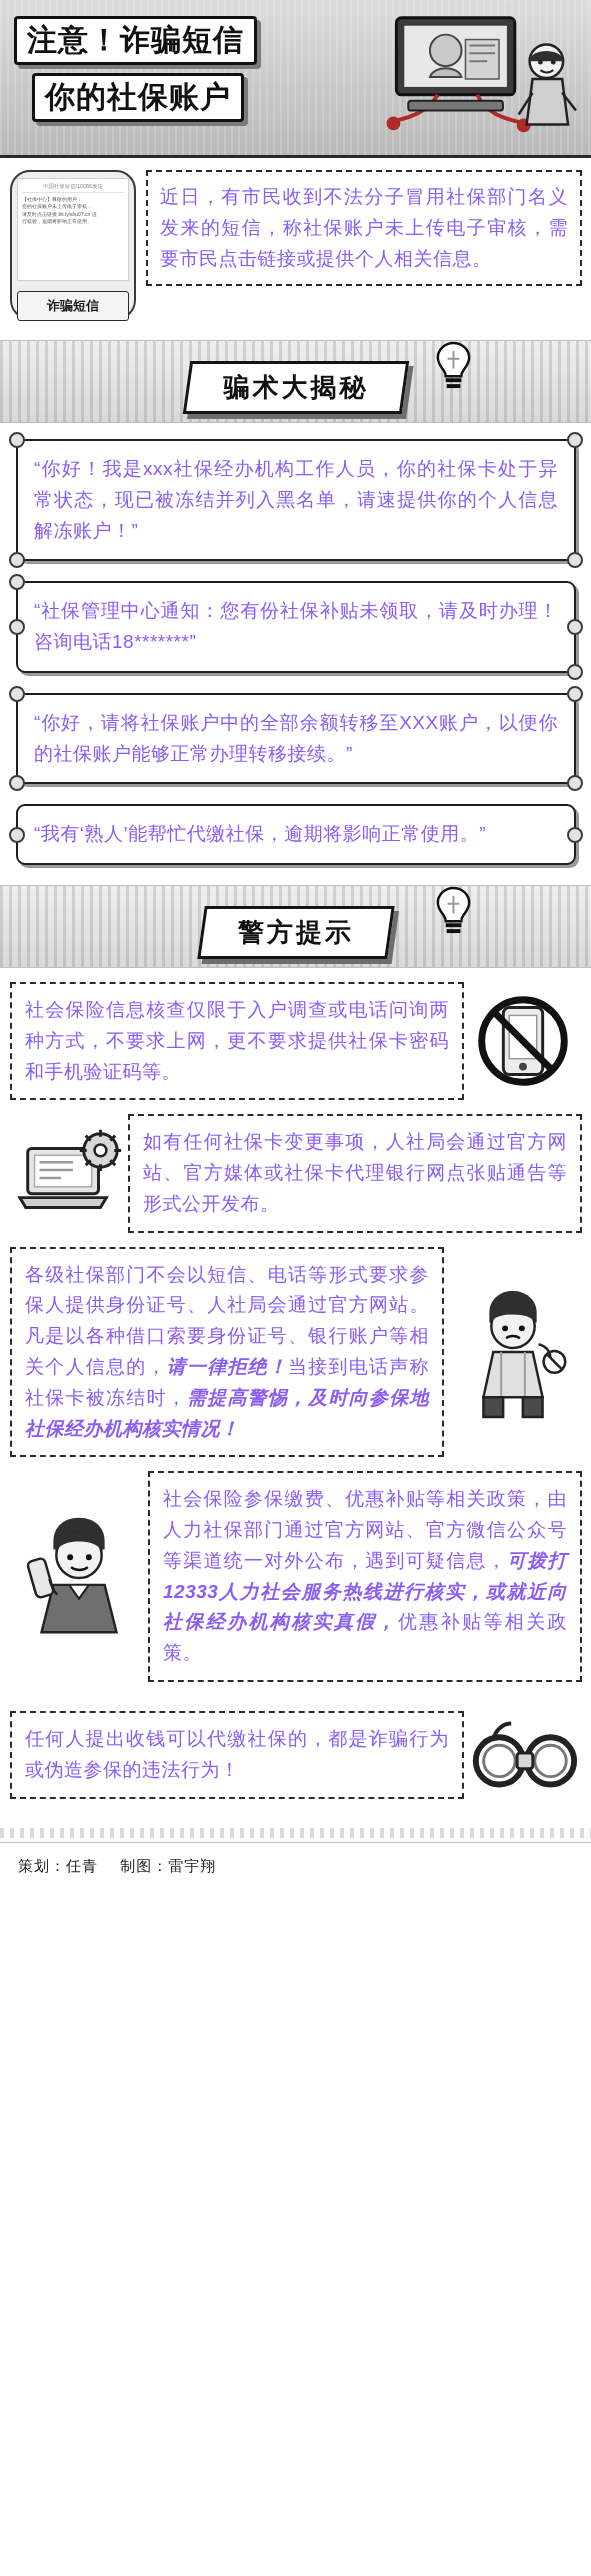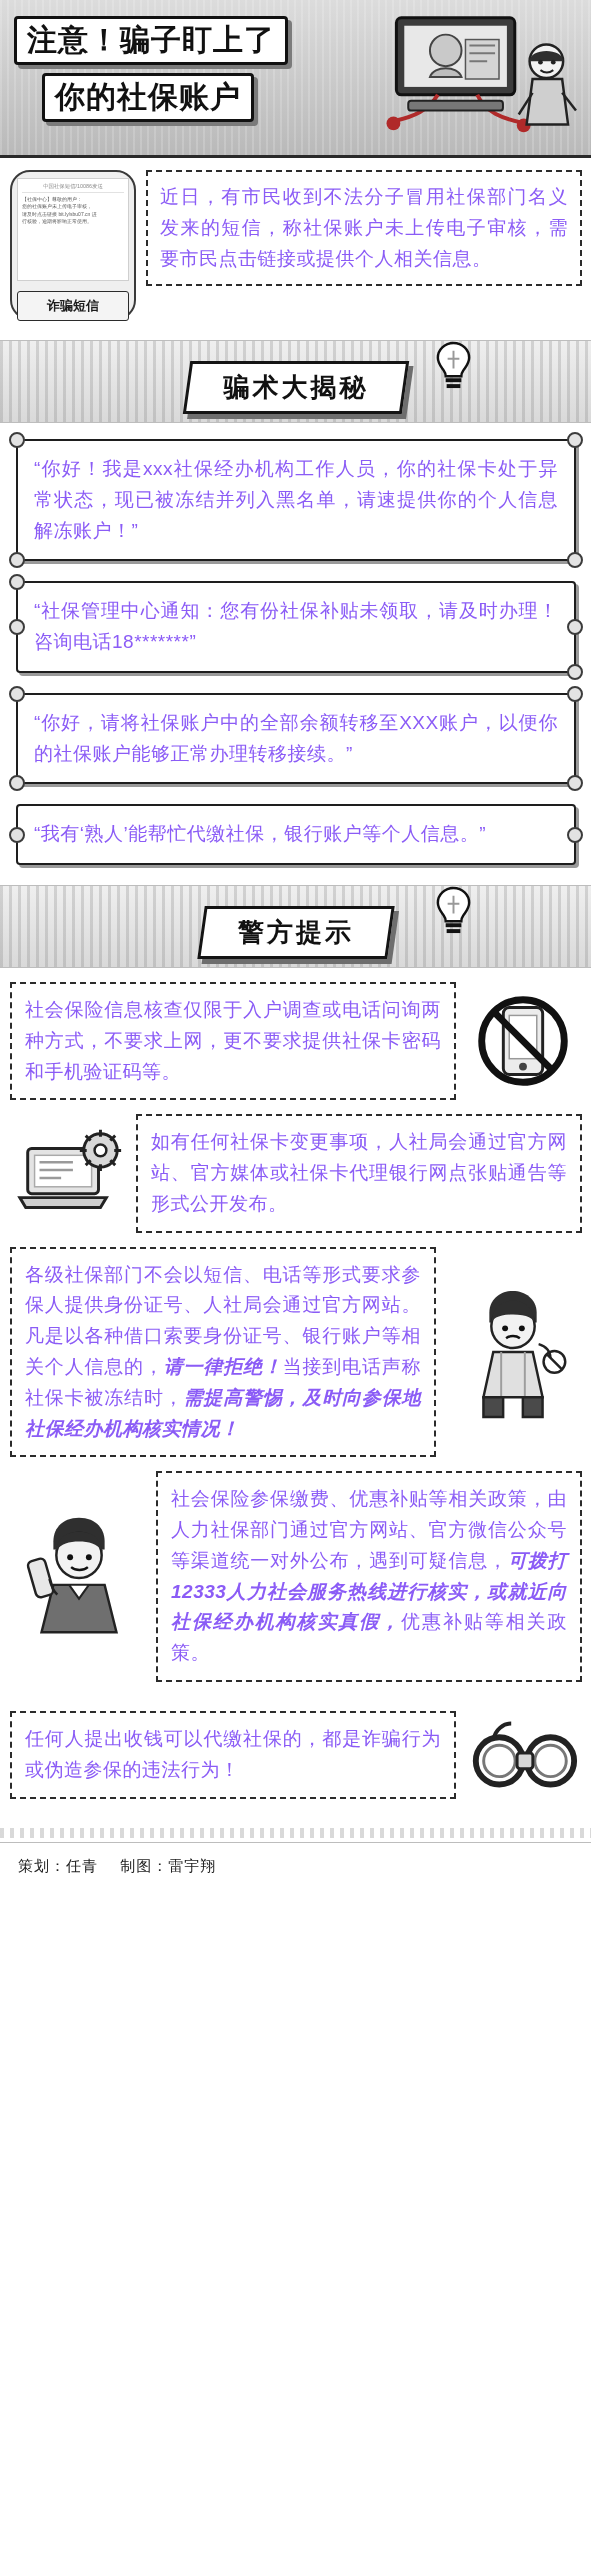--- a/index.html
+++ b/index.html
@@ -47,21 +47,21 @@
     letter-spacing: 1px;
     color: #111;
     background: #fff;
     padding: 4px 10px 6px 10px;
     border: 3px solid #111;
     border-radius: 4px;
     line-height: 1.1;
     box-shadow: 4px 4px 0 #7b7b7b;
     margin-bottom: 8px;
   }
-  .htl2 { margin-left: 28px; }
+  .htl2 { margin-left: 18px; }
 
   .header-art {
     position: absolute;
     right: 6px;
     top: 6px;
     width: 247px;
     height: 148px;
     z-index: 2;
   }
   .ptext {
@@ -164,21 +164,21 @@
     width: 45px;
     height: 57px;
     z-index: 3;
   }
 
   
   .quote {
     position: relative;
     margin: 16px 16px 20px 16px;
     border: 2px solid #1e1e1e;
-    border-radius: 4px;
+    border-radius: 9px;
     padding: 13px 16px;
     background: #fff;
     box-shadow: 3px 3px 0 #9a9a9a;
   }
   .quote .ptext { font-size: 19px; }
   .dot {
     position: absolute;
     width: 16px; height: 16px;
     border-radius: 50%;
     background: #e3e3e3;
@@ -188,21 +188,21 @@
   .dot.tr { right: -9px; top: -9px; }
   .dot.bl { left: -9px; bottom: -9px; }
   .dot.br { right: -9px; bottom: -9px; }
   .dot.ml { left: -9px; top: 50%; margin-top: -8px; }
   .dot.mr { right: -9px; top: 50%; margin-top: -8px; }
 
   
   .tip {
     display: flex;
     align-items: center;
-    gap: 8px;
+    gap: 0;
     margin: 14px 10px;
   }
   .tip-box {
     flex: 1 1 auto;
     border: 2px dashed #2b2b2b;
     padding: 11px 13px;
     position: relative;
     background: #fff;
   }
   .tip-art {
@@ -234,21 +234,21 @@
     opacity: .8;
   }
 </style>
 </head>
 <body>
 
 <div class="page">
 
   <div class="header">
     <div class="header-title">
-      <div class="htl">注意！骗子盯上了</div><br>
+      <div class="htl">注意！诈骗短信</div><br>
       <div class="htl htl2">你的社保账户</div>
     </div>
     <svg class="header-art" viewBox="0 0 250 150">
       <rect x="58" y="12" width="120" height="78" rx="5" fill="#3c3c3c" stroke="#111" stroke-width="3"></rect>
       <rect x="66" y="20" width="104" height="62" fill="#e8e8e8"></rect>
       <circle cx="108" cy="45" r="16" fill="#c9c9c9" stroke="#444" stroke-width="2"></circle>
       <path d="M92 72c4-12 28-12 32 0z" fill="#bdbdbd" stroke="#444" stroke-width="2"></path>
       <rect x="128" y="34" width="34" height="40" fill="#d4d4d4" stroke="#555" stroke-width="1.5"></rect>
       <path d="M132 40h26M132 48h26M132 56h18" stroke="#777" stroke-width="2"></path>
       <path d="M100 90c-10 16-24 22-42 26" stroke="#b02a2a" stroke-width="4" fill="none"></path>
@@ -317,21 +317,21 @@
     <div class="dot tl"></div>
     <div class="dot tr"></div>
     <div class="dot bl"></div>
     <div class="dot br"></div>
     <div class="ptext">“你好，请将社保账户中的全部余额转移至XXX账户，以便你的社保账户能够正常办理转移接续。”</div>
   </div>
 
   <div class="quote">
     <div class="dot ml"></div>
     <div class="dot mr"></div>
-    <div class="ptext">“我有‘熟人’能帮忙代缴社保，银行账户等个人信息。”</div>
+    <div class="ptext">“我有‘熟人’能帮忙代缴社保，逾期将影响正常使用。”</div>
   </div>
 
   <div class="banner-wrap">
     <svg class="bulb" viewBox="0 0 46 58">
       <path d="M23 4c-9 0-16 7-16 15 0 6 4 10 6 13 1.5 2 2 4 2 6h16c0-2 .5-4 2-6 2-3 6-7 6-13 0-8-7-15-16-15z" fill="#fff" stroke="#111" stroke-width="2.5"></path>
       <rect x="15" y="40" width="16" height="4" fill="#111"></rect>
       <rect x="16" y="46" width="14" height="4" fill="#111"></rect>
       <path d="M23 12v18M17 20h12" stroke="#999" stroke-width="2"></path>
     </svg>
     <div class="ribbon">

